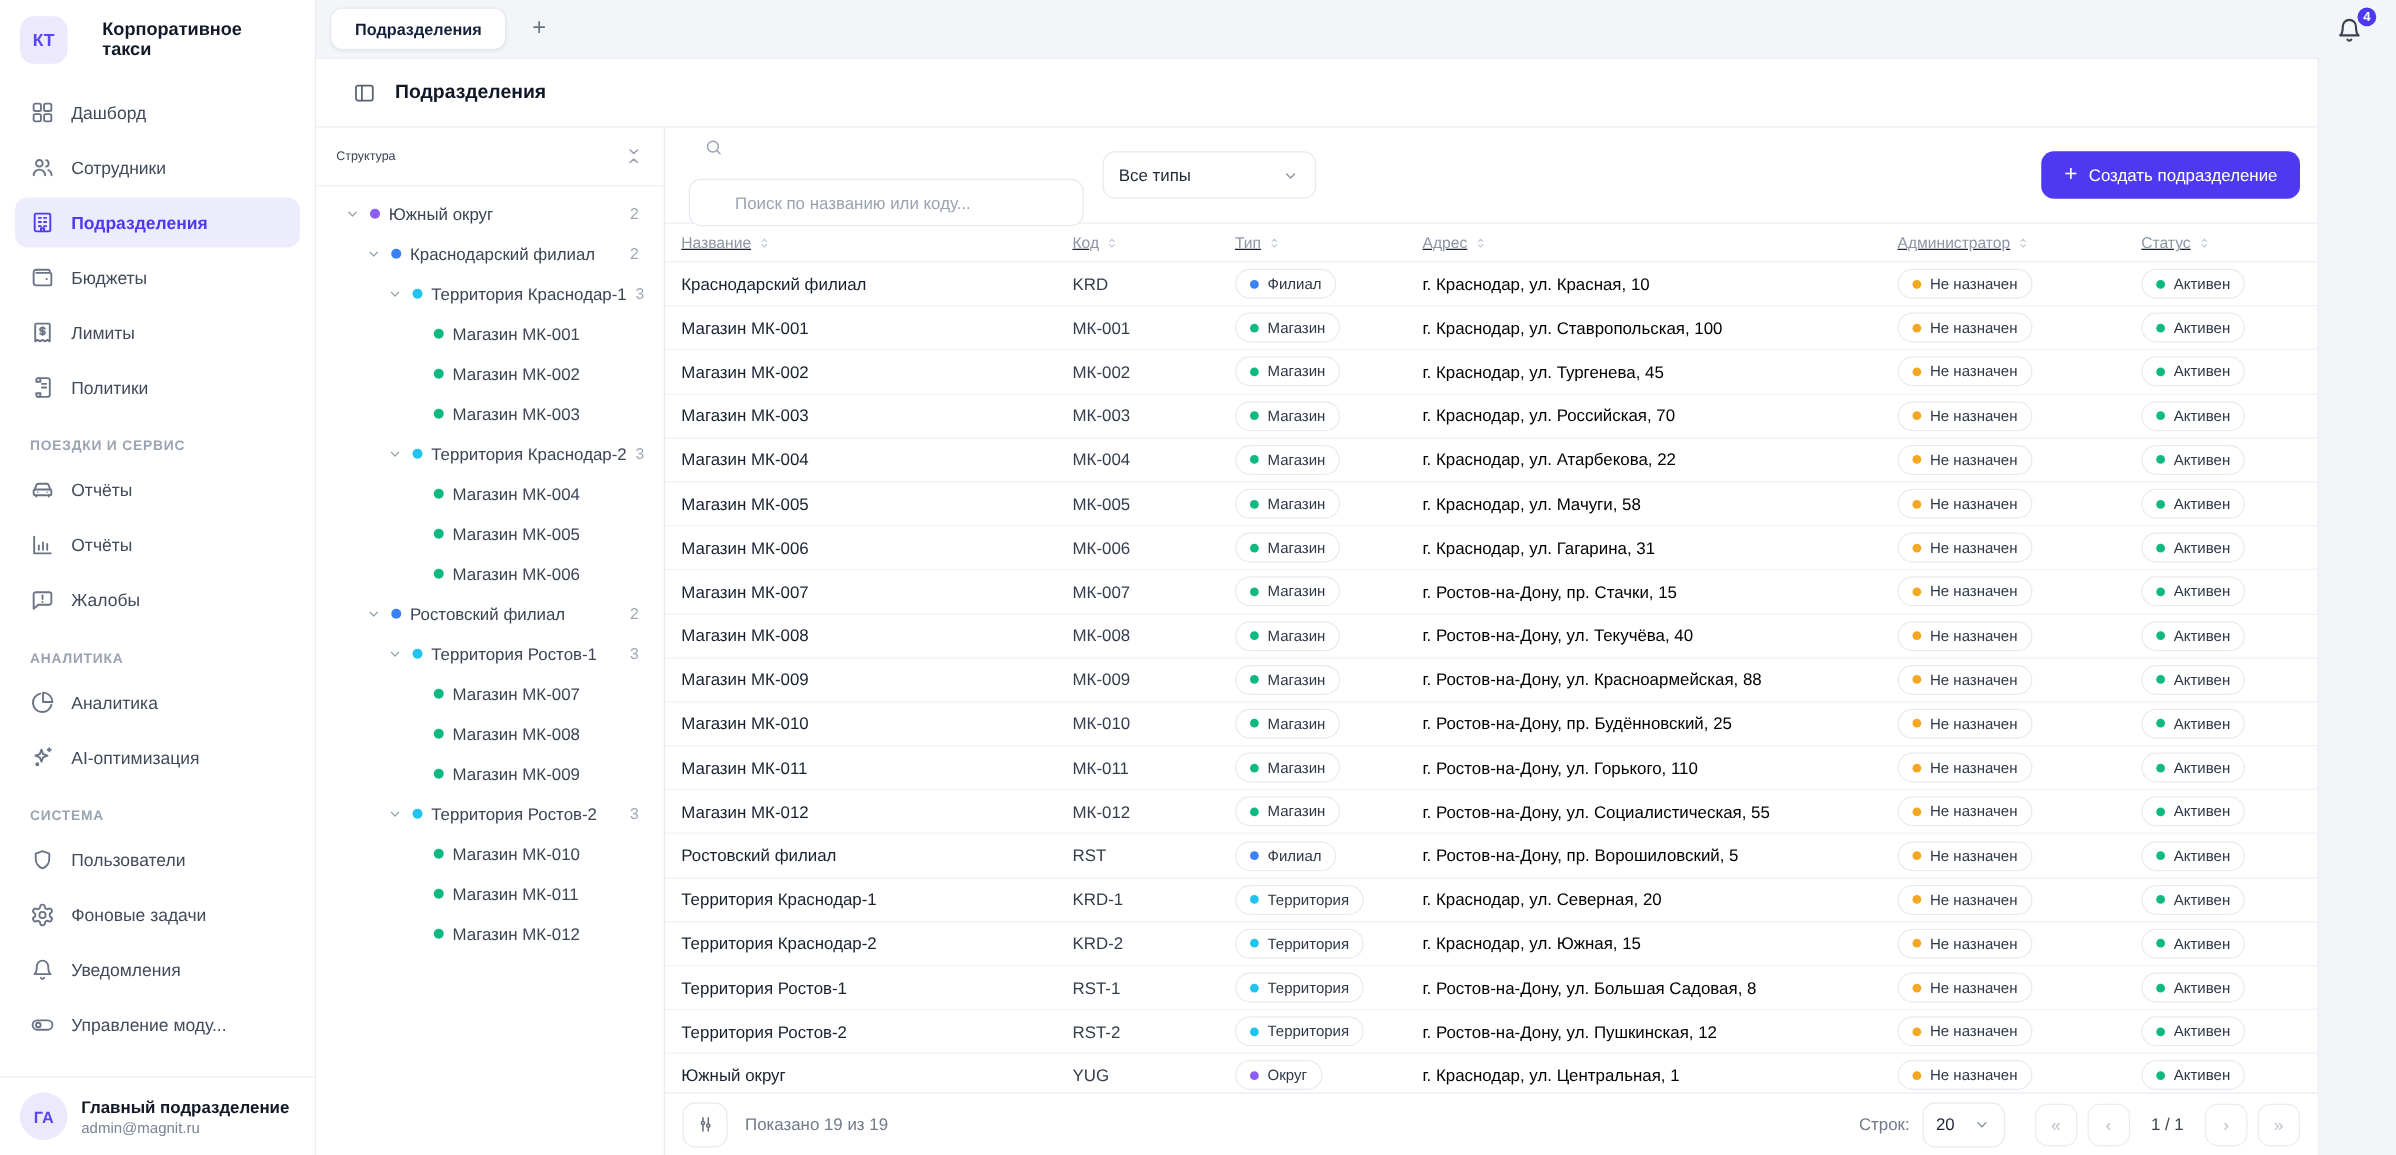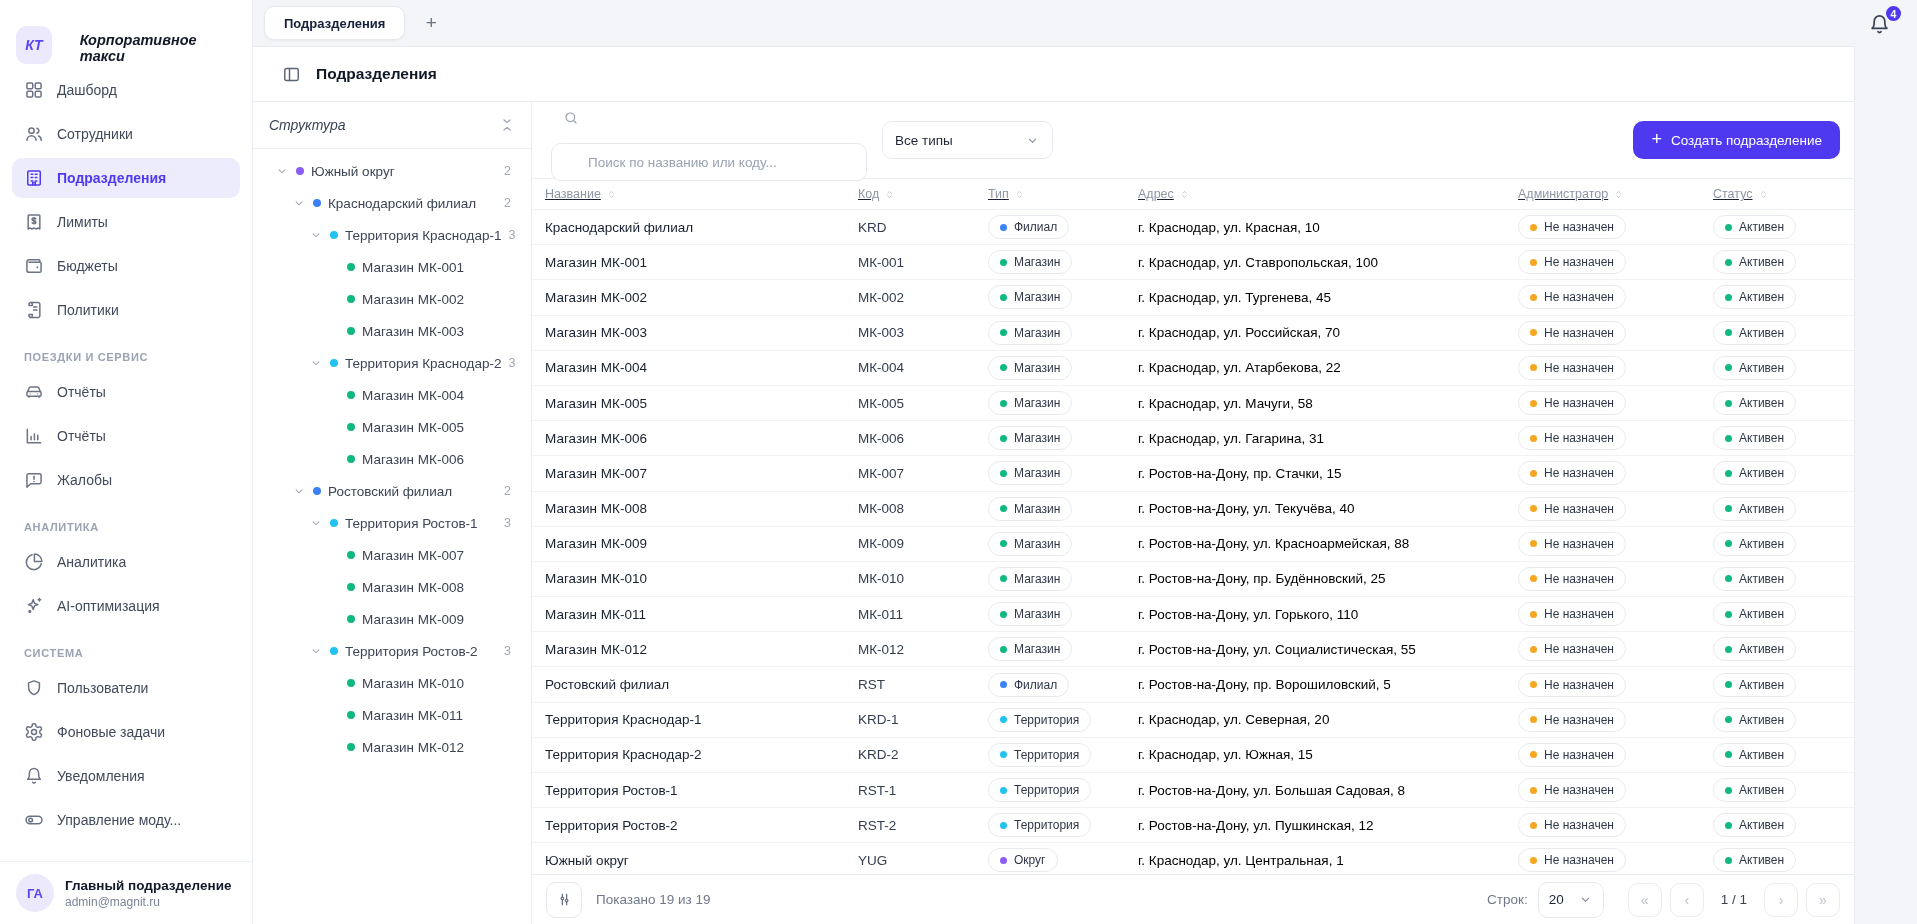--- a/index.html
+++ b/index.html
@@ -6,21 +6,21 @@
   html,body { width:1917px; height:924px; overflow:hidden; }
   body {
     font-family:"Liberation Sans","DejaVu Sans",sans-serif;
     background:#f3f5f9; color:#1a2233; display:flex; font-size:14px;
   }
   .icon { display:inline-flex; flex:none; }
   .icon svg { width:100%; height:100%; display:block; }
 
   
   .sidebar { width:253px; flex:none; background:#fff; border-right:1px solid #e8ebf0; display:flex; flex-direction:column; }
-  .logo-row { height:64px; padding:0 16px; display:flex; align-items:flex-end; gap:28px; flex:none;font-style:italic; }
+  .logo-row { height:64px; padding:0 16px; display:flex; align-items:center; gap:28px; flex:none; }
   .logo-badge { width:38px; height:38px; border-radius:11px; background:#ece9fd; color:#5a46f0; font-weight:700; font-size:14px; display:flex; align-items:center; justify-content:center; }
   .logo-title { font-weight:700; font-size:14.5px; color:#111827; }
   .nav { flex:1; padding:6px 12px 0; overflow:hidden; }
   .nav-h { font-size:11px; font-weight:700; letter-spacing:.06em; color:#9aa3b2; padding:17px 12px 9px; }
   .nav-item { height:40px; margin-bottom:4px; border-radius:10px; display:flex; align-items:center; gap:13px; padding:0 12px; color:#414a5a; font-size:14px; cursor:pointer; }
   .nav-item .icon { width:20px; height:20px; color:#6b7484; }
   .nav-item.active { background:#edecfd; color:#4f39f0; font-weight:700; }
   .nav-item.active .icon { color:#4f39f0; }
   .user-row { border-top:1px solid #edf0f4; padding:12px 16px; display:flex; gap:11px; align-items:center; flex:none; }
   .avatar { width:38px; height:38px; border-radius:50%; background:#ece9fd; color:#5a46f0; font-weight:700; font-size:13px; display:flex; align-items:center; justify-content:center; flex:none; }
@@ -38,21 +38,21 @@
 
   .card { flex:1; min-height:0; background:#fff; margin-right:62px; border-top:1px solid #e8ebf1; border-right:1px solid #e8ebf1; display:flex; flex-direction:column; }
   .pageheader { height:55px; flex:none; display:flex; align-items:center; gap:15px; padding:0 29px; border-bottom:1px solid #e8ebf1; }
   .pageheader .icon { width:19px; height:19px; color:#5a6372; cursor:pointer; }
   .pageheader h1 { font-size:15.5px; font-weight:700; color:#101828; }
 
   .content { flex:1; display:flex; min-height:0; }
 
   
   .treepanel { width:279px; flex:none; border-right:1px solid #e8ebf1; display:flex; flex-direction:column; }
-  .treehead { height:47px; flex:none; border-bottom:1px solid #edf0f4; display:flex; align-items:center; justify-content:space-between; padding:0 16px; font-size:14px; font-weight:500; color:#3a4353;font-style:italic; }
+  .treehead { height:47px; flex:none; border-bottom:1px solid #edf0f4; display:flex; align-items:center; justify-content:space-between; padding:0 16px; font-size:10px; font-weight:500; color:#3a4353; }
   .treehead .icon { width:16px; height:16px; color:#98a1b0; cursor:pointer; }
   .treesearch { margin:12px 14px 8px; position:relative; flex:none; }
   .treesearch input { width:100%; height:36px; border:1px solid #e5e9ef; border-radius:10px; padding:0 10px 0 34px; font-size:13px; color:#333; outline:none; font-family:inherit; background:#fff; }
   .treesearch input::placeholder { color:#9aa3b2; }
   .treesearch .icon { position:absolute; left:11px; top:10px; width:16px; height:16px; color:#9aa3b2; }
   .tree { flex:1; overflow:hidden; padding:6px 20px 0 12px; }
   .tnode { height:32px; display:flex; align-items:center; gap:7px; font-size:13.5px; color:#3c4554; cursor:pointer; white-space:nowrap; }
   .tnode .chev { width:14px; height:14px; color:#9aa3b2; }
   .tnode .spacer { width:14px; flex:none; }
   .tnode .dot { width:8px; height:8px; border-radius:50%; flex:none; }
@@ -129,35 +129,35 @@
             <rect x="4.5" y="3.5" width="15" height="17" rx="1.5"></rect>
             <path d="M8.5 7.5h2m3 0h2m-7 4h2m3 0h2m-7 4h2m3 0h2"></path>
             <path d="M10.5 20.5v-3h3v3"></path>
           </svg>
         </span>
         <span class="nav-label">Подразделения</span>
       </div>
       <div class="nav-item">
         <span class="icon">
           <svg viewBox="0 0 24 24" fill="none" stroke="currentColor" stroke-width="1.8" stroke-linecap="round" stroke-linejoin="round">
+            <path d="M19 7.5V6a1.5 1.5 0 0 0-1.5-1.5H6A2.5 2.5 0 0 0 3.5 7v10A2.5 2.5 0 0 0 6 19.5h13a1.5 1.5 0 0 0 1.5-1.5V9A1.5 1.5 0 0 0 19 7.5zm0 0H6"></path>
+            <circle cx="16" cy="13.5" r="1.1" fill="currentColor" stroke="none"></circle>
+          </svg>
+        </span>
+        <span class="nav-label">Бюджеты</span>
+      </div>
+      <div class="nav-item">
+        <span class="icon">
+          <svg viewBox="0 0 24 24" fill="none" stroke="currentColor" stroke-width="1.8" stroke-linecap="round" stroke-linejoin="round">
             <path d="M6 3.5h12a1 1 0 0 1 1 1v16l-2.3-1.4-2.3 1.4-2.4-1.4-2.4 1.4-2.3-1.4L5 20.5v-16a1 1 0 0 1 1-1z"></path>
             <path d="M12 6.8v7.4"></path>
             <path d="M14.2 8.3c-.5-.7-1.3-1-2.2-1-1.3 0-2.3.7-2.3 1.7s1 1.6 2.3 1.6 2.3.6 2.3 1.6-1 1.7-2.3 1.7c-.9 0-1.7-.4-2.2-1"></path>
           </svg>
         </span>
         <span class="nav-label">Лимиты</span>
-      </div>
-      <div class="nav-item">
-        <span class="icon">
-          <svg viewBox="0 0 24 24" fill="none" stroke="currentColor" stroke-width="1.8" stroke-linecap="round" stroke-linejoin="round">
-            <path d="M19 7.5V6a1.5 1.5 0 0 0-1.5-1.5H6A2.5 2.5 0 0 0 3.5 7v10A2.5 2.5 0 0 0 6 19.5h13a1.5 1.5 0 0 0 1.5-1.5V9A1.5 1.5 0 0 0 19 7.5zm0 0H6"></path>
-            <circle cx="16" cy="13.5" r="1.1" fill="currentColor" stroke="none"></circle>
-          </svg>
-        </span>
-        <span class="nav-label">Бюджеты</span>
       </div>
       <div class="nav-item">
         <span class="icon">
           <svg viewBox="0 0 24 24" fill="none" stroke="currentColor" stroke-width="1.8" stroke-linecap="round" stroke-linejoin="round">
             <path d="M8 21h9a2 2 0 0 0 2-2V5a2 2 0 0 0-2-2H8"></path>
             <path d="M8 3a2 2 0 0 0-2 2v1.5h4V5a2 2 0 0 0-2-2z"></path>
             <path d="M8 21a2 2 0 0 1-2-2v-1.5h4V19a2 2 0 0 1-2 2z"></path>
             <path d="M11.5 8.5h4m-4 3.5h4"></path>
           </svg>
         </span>

